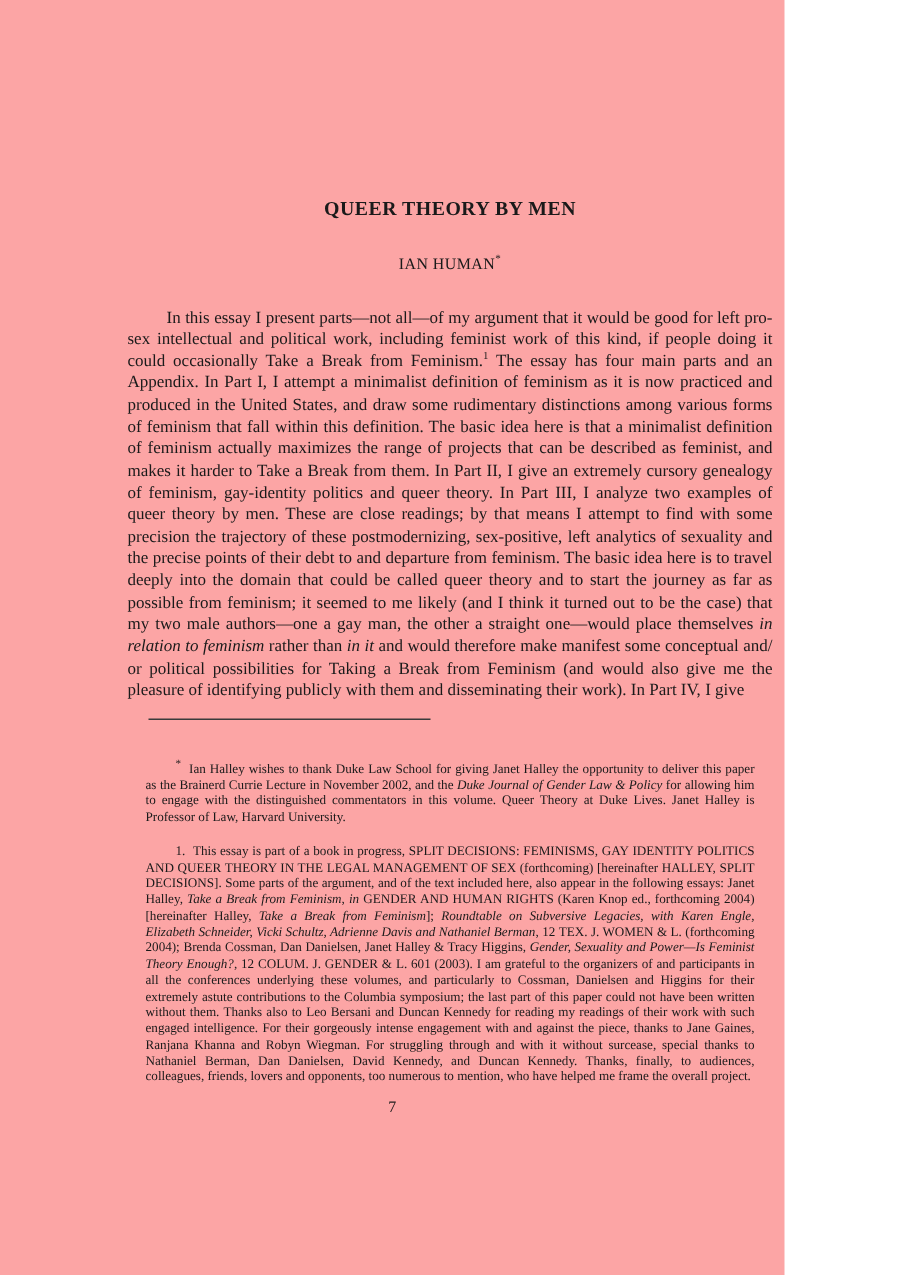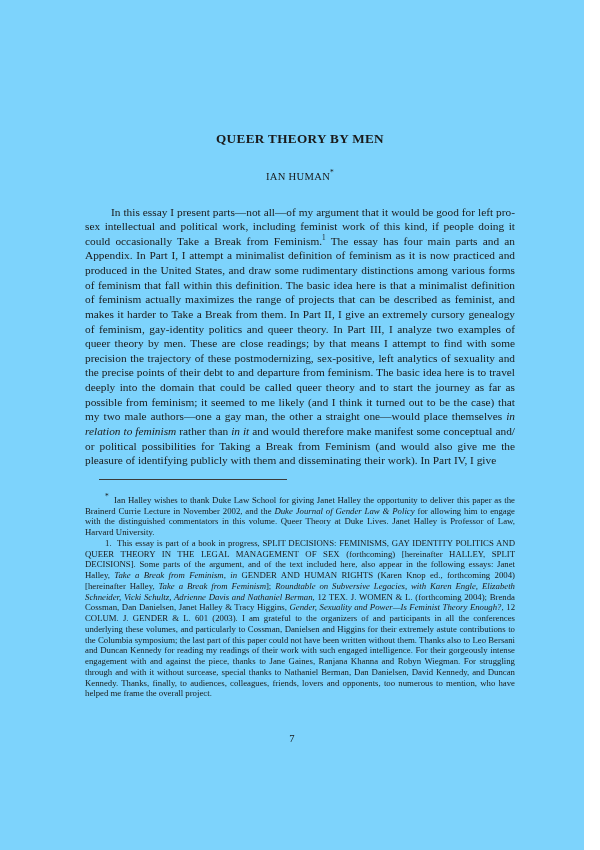--- a/index.html
+++ b/index.html
@@ -10,23 +10,23 @@
   body {
     width: 600px;
     height: 850px;
     font-family: "Liberation Serif", "DejaVu Serif", serif;
     color: #1a1a1a;
     overflow: hidden;
   }
 
   .page {
     position: relative;
-    width: 584px;
+    width: 523px;
     height: 850px;
-    background: #7dd3fc;
+    background: #fca5a5;
     box-sizing: border-box;
   }
 
   .content {
     position: absolute;
     left: 85px;
     top: 0;
     width: 430px;
   }
 
@@ -84,21 +84,21 @@
 
   
   .footnotes {
     padding-top: 7px;
     font-size: 8.75px;
     line-height: 10.75px;
     text-align: justify;
     text-justify: inter-word;
   }
   .footnotes p {
-    margin: 0;
+    margin: 12px;
     text-indent: 20px;
   }
   .footnotes i { font-style: italic; }
   .sc {
     font-variant: small-caps;
   }
   .fn-marker {
     font-size: 8.75px;
   }
   .fn-star {

